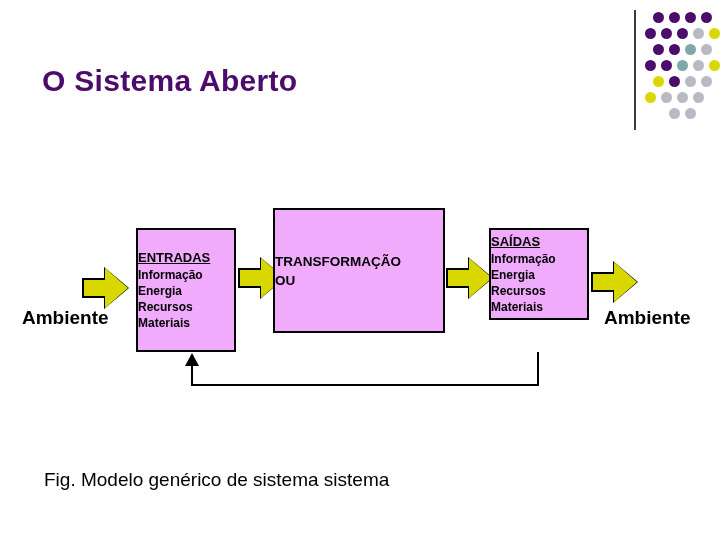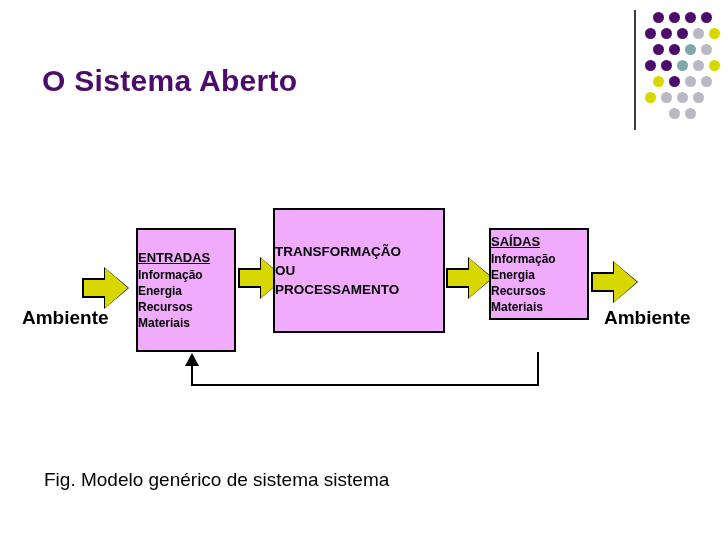--- a/index.html
+++ b/index.html
@@ -255,21 +255,20 @@
 
   <div class="chev" id="chev-2">
     <div class="head-ol"></div>
       <div class="tail"></div>
       <div class="head"></div>
   </div>
 
   <div class="box" id="box-transformacao">
     <div class="ln">TRANSFORMAÇÃO</div>
     <div class="ln">OU</div>
-    <div class="ln">PROCESSAMENTO</div>
   </div>
 
   <div class="chev" id="chev-3">
     <div class="head-ol"></div>
       <div class="tail"></div>
       <div class="head"></div>
   </div>
 
   <div class="box" id="box-saidas">
     <div class="hdr">SAÍDAS</div>

